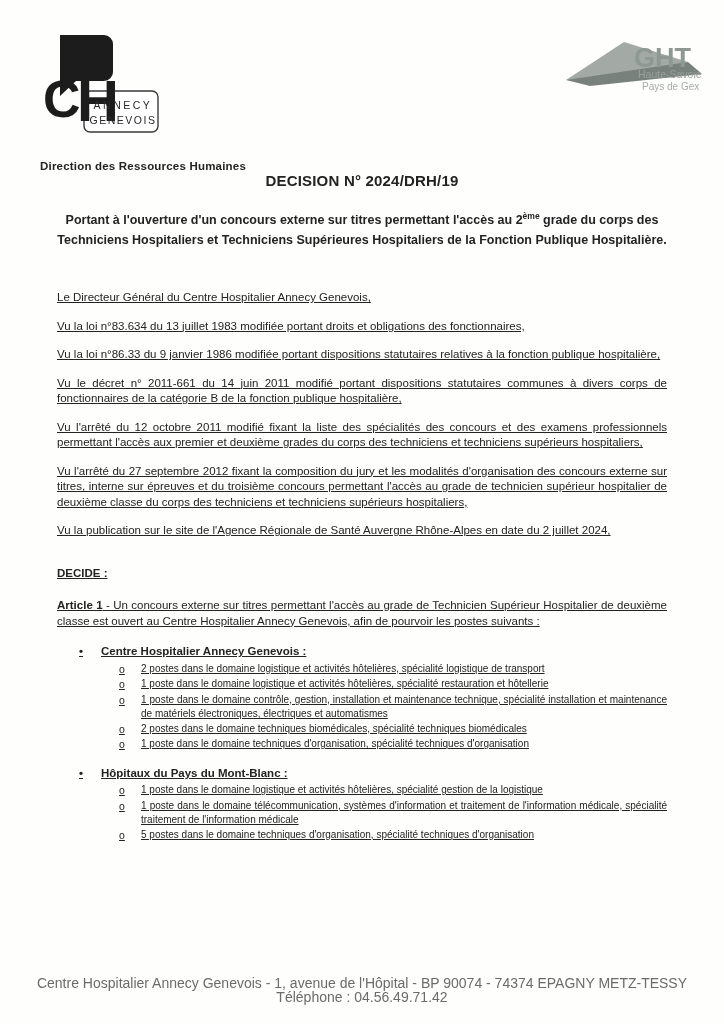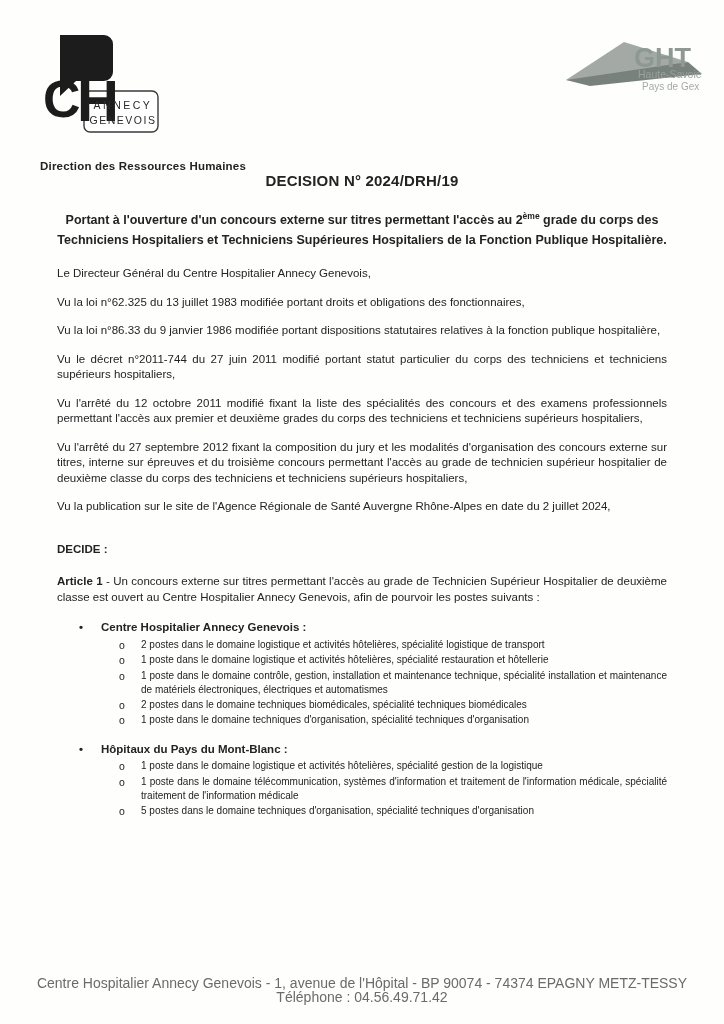--- a/index.html
+++ b/index.html
@@ -13,21 +13,21 @@
   .dept { font-weight:bold; font-size:11.5px; margin-top:24px; letter-spacing:.2px; }
   .ght-logo { position:absolute; top:34px; right:14px; }
   
   .title { text-align:center; font-size:15px; font-weight:bold; letter-spacing:.2px; }
   .subtitle {
     text-align:center; font-weight:bold; font-size:12.5px; line-height:20px;
     width:622px; margin:17px auto 0 auto;
   }
   .subtitle sup { font-size:8.5px; }
   
-  .content { padding:0 57px; margin-top:16px; font-size:11.5px; line-height:15.5px; text-align:justify; }
+  .content { padding:0 57px; margin-top:40px; font-size:11.5px; line-height:15.5px; text-align:justify;text-decoration:underline; }
   .content p { margin:0 0 13px 0; }
   .decide { font-weight:bold; margin:27px 0 17px 0; }
   .article { margin-bottom:15px; }
   .article .art-label { font-weight:bold; }
   
   .site-group { margin-bottom:13px; }
   .site-head { display:flex; font-weight:bold; margin-left:22px; margin-bottom:2px; }
   .site-head .bullet { width:22px; flex-shrink:0; }
   .site-item { display:flex; margin-left:62px; }
   .site-item .marker { width:22px; flex-shrink:0; font-size:10.5px; }
@@ -65,23 +65,23 @@
     </svg>
   </div>
 
   <div class="title">DECISION N° 2024/DRH/19</div>
 
   <div class="subtitle"><span>Portant à l'ouverture d'un concours externe sur titres permettant l'accès au 2</span><sup>ème</sup><span> grade du corps des Techniciens Hospitaliers et Techniciens Supérieures Hospitaliers de la Fonction Publique Hospitalière.</span></div>
 
   <div class="content">
 
     <p>Le Directeur Général du Centre Hospitalier Annecy Genevois,</p>
-    <p>Vu la loi n°62.325 du 13 juillet 1983 modifiée portant droits et obligations des fonctionnaires,</p>
+    <p>Vu la loi n°83.634 du 13 juillet 1983 modifiée portant droits et obligations des fonctionnaires,</p>
     <p>Vu la loi n°86.33 du 9 janvier 1986 modifiée portant dispositions statutaires relatives à la fonction publique hospitalière,</p>
-    <p>Vu le décret n°2011-744 du 27 juin 2011 modifié portant statut particulier du corps des techniciens et techniciens supérieurs hospitaliers,</p>
+    <p>Vu le décret n° 2011-661 du 14 juin 2011 modifié portant dispositions statutaires communes à divers corps de fonctionnaires de la catégorie B de la fonction publique hospitalière,</p>
     <p>Vu l'arrêté du 12 octobre 2011 modifié fixant la liste des spécialités des concours et des examens professionnels permettant l'accès aux premier et deuxième grades du corps des techniciens et techniciens supérieurs hospitaliers,</p>
     <p>Vu l'arrêté du 27 septembre 2012 fixant la composition du jury et les modalités d'organisation des concours externe sur titres, interne sur épreuves et du troisième concours permettant l'accès au grade de technicien supérieur hospitalier de deuxième classe du corps des techniciens et techniciens supérieurs hospitaliers,</p>
     <p>Vu la publication sur le site de l'Agence Régionale de Santé Auvergne Rhône-Alpes en date du 2 juillet 2024,</p>
 
     <div class="decide">DECIDE :</div>
 
     <div class="article"><span class="art-label">Article 1</span><span> - Un concours externe sur titres permettant l'accès au grade de Technicien Supérieur Hospitalier de deuxième classe est ouvert au Centre Hospitalier Annecy Genevois, afin de pourvoir les postes suivants :</span></div>
 
     <div class="site-group">
       <div class="site-head">

